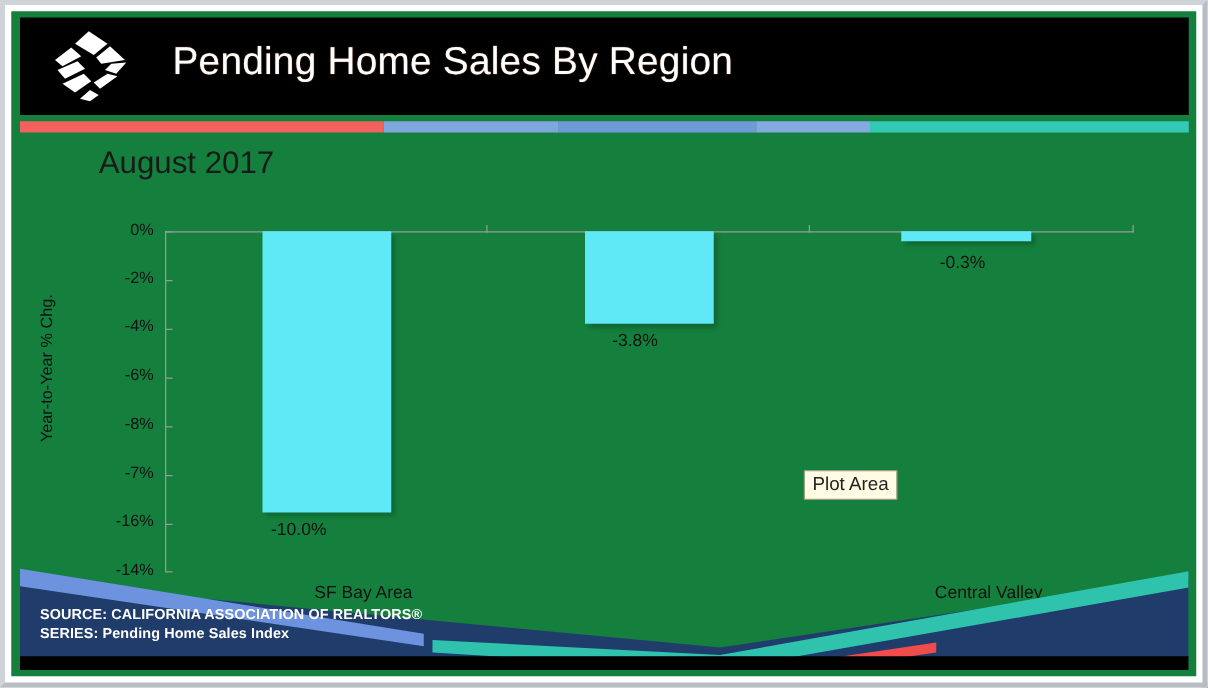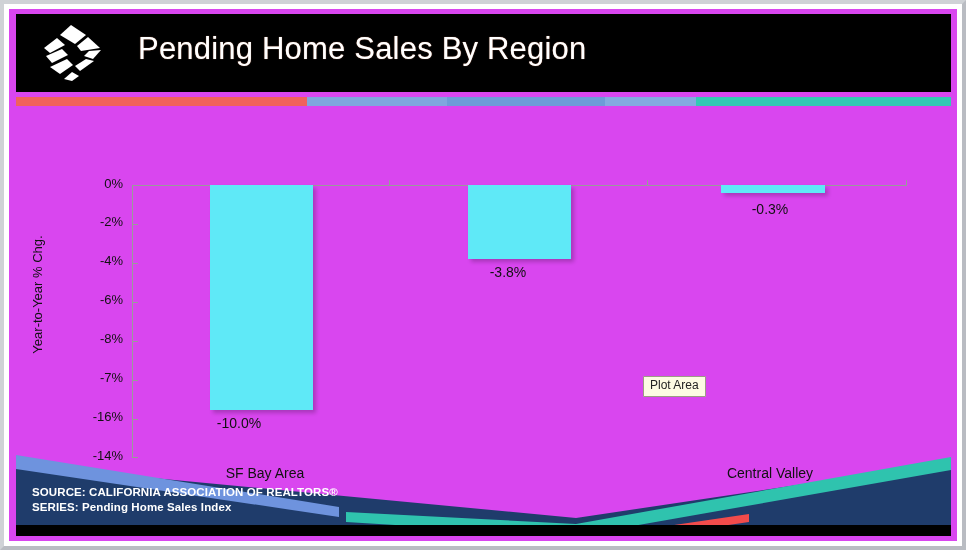--- a/index.html
+++ b/index.html
@@ -6,21 +6,21 @@
   body{width:966px;height:550px;overflow:hidden;
        font-family:"Liberation Sans",sans-serif;}
 
   #slide{
     position:relative;width:966px;height:550px;box-sizing:border-box;
     background:#ffffff;
     border:4px solid #b9bcc2;
     border-top-color:#cfd2d6;
     border-left-color:#cfd2d6;
   }
-  #inner{position:absolute;left:5px;top:5px;right:5px;bottom:5px;background:#d946ef;overflow:hidden;}
+  #inner{position:absolute;left:5px;top:5px;right:5px;bottom:5px;background:#15803d;overflow:hidden;}
 
   
   .header{position:absolute;left:7px;top:5px;width:935px;height:78px;background:#000;}
   .logo{position:absolute;left:18px;top:7px;width:76px;height:64px;}
   .logo svg{display:block;}
   .title{position:absolute;left:122px;top:17px;color:#fff;font-size:31px;
          font-weight:400;letter-spacing:.2px;white-space:nowrap;
          text-shadow:0 0 1px rgba(255,160,120,.75);}
 
   
@@ -42,25 +42,25 @@
   .tickmark{position:absolute;left:123px;width:6px;height:1px;background:#9a9a9a;}
   .axisline{position:absolute;left:123px;top:16px;width:1px;height:272px;background:#9a9a9a;}
   .zeroline{position:absolute;left:123px;top:16px;width:775px;height:1px;background:#9a9a9a;}
 
   .plotarea{position:absolute;left:123px;top:16px;width:775px;height:272px;}
 
   .bar{position:absolute;background:#5FE9F7;
        box-shadow:3px 3px 4px rgba(0,0,0,.22);}
   .barlabel{position:absolute;font-size:14px;color:#111;text-align:center;white-space:nowrap;}
 
-  .catlabel{position:absolute;top:296px;font-size:14px;color:#111;text-align:center;white-space:nowrap;}
+  .catlabel{position:absolute;top:296px;font-size:14px;color:#111;text-align:right;white-space:nowrap;}
 
   
   .tooltip{position:absolute;left:634px;top:207px;background:#FDFBE3;border:1px solid #9c9c84;
-           font-size:12px;color:#222;padding:2px 6px 3px 6px;line-height:1.15;
+           font-size:15px;color:#222;padding:2px 6px 3px 6px;line-height:1.15;
            border-radius:1px;}
 
   
   .footer{position:absolute;left:7px;bottom:5px;width:935px;height:84px;overflow:hidden;}
   .footer svg{display:block;}
   .ftext{position:absolute;left:16px;top:33px;color:#fff;font-size:11.5px;
          font-weight:bold;line-height:15px;letter-spacing:.1px;}
   .ftext div{white-space:nowrap;}
 </style>
 </head>
@@ -88,20 +88,21 @@
   </div>
 
   <div class="rule">
     <span style="width:31.1%;background:#F1615D"></span>
     <span style="width:15.0%;background:#80A6DE"></span>
     <span style="width:16.9%;background:#6E9BD8"></span>
     <span style="width:9.7%;background:#84AAE0"></span>
     <span style="width:27.3%;background:#34C9B4"></span>
   </div>
 
+  <div class="subtitle">August 2017</div>
 
   <div class="chart">
 
     <div class="ylabel">Year-to-Year % Chg.</div>
 
     <div class="ytickwrap">
       <div class="ytick" style="top:16px">0%</div>
       <div class="ytick" style="top:54px">-2%</div>
       <div class="ytick" style="top:93px">-4%</div>
       <div class="ytick" style="top:132px">-6%</div>

